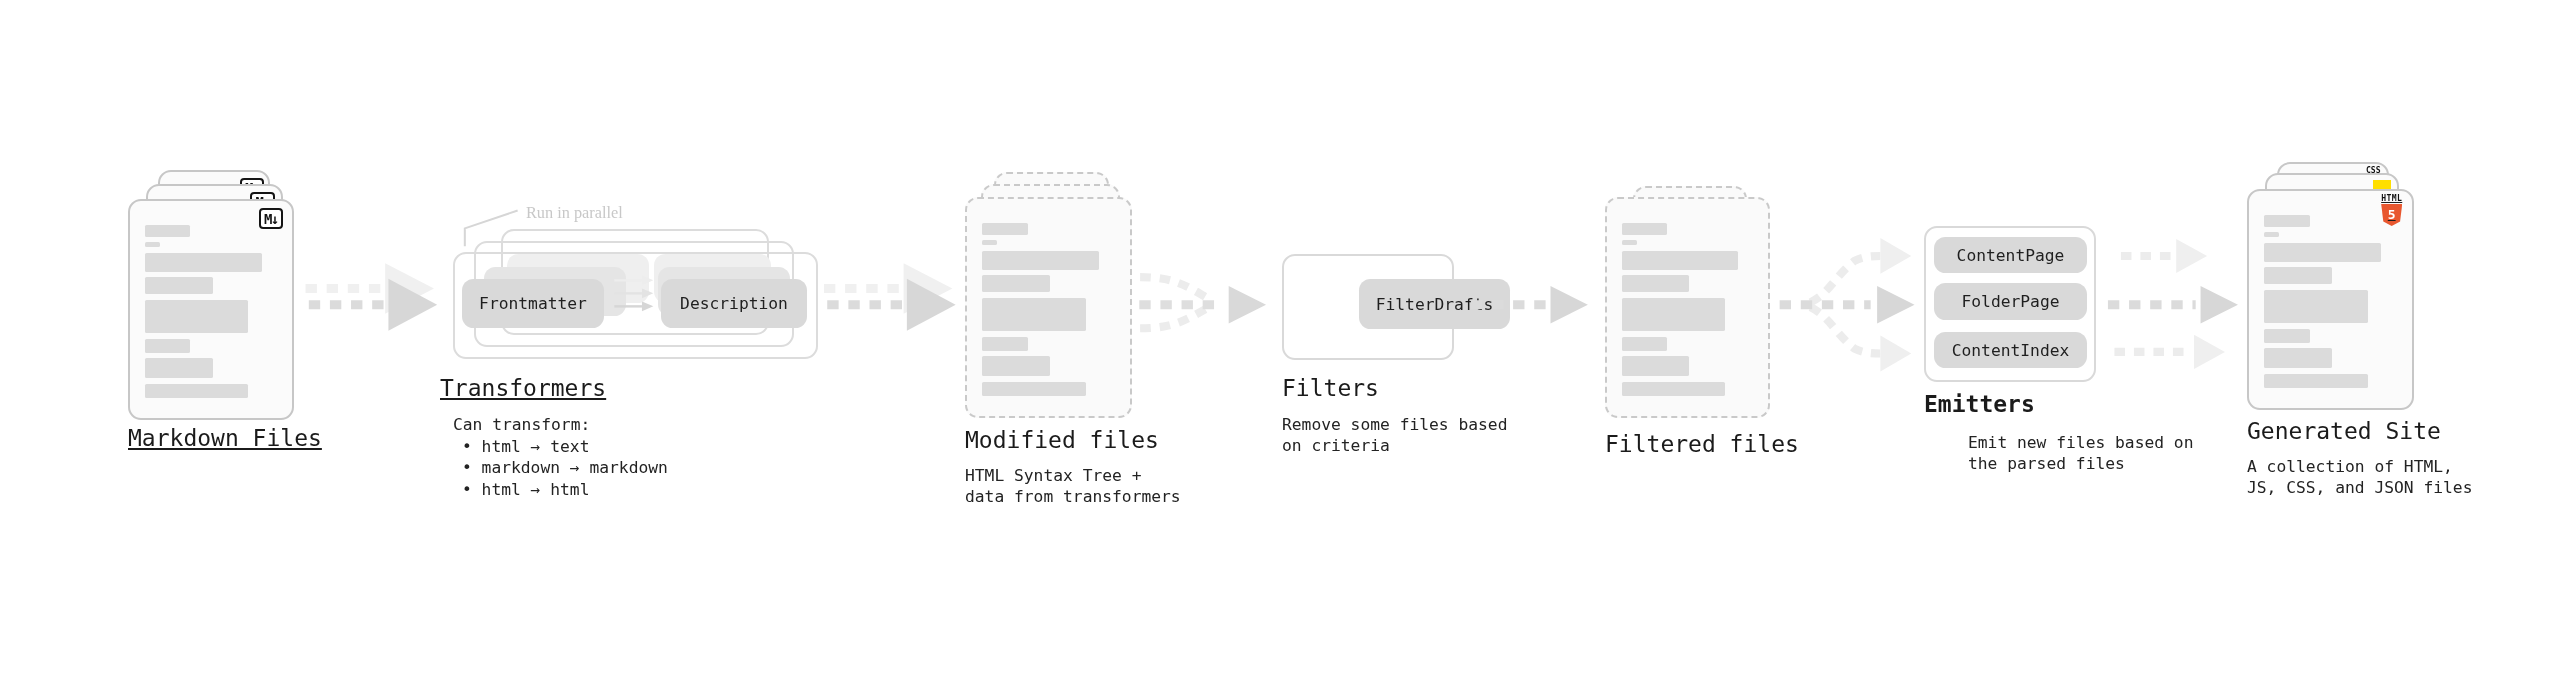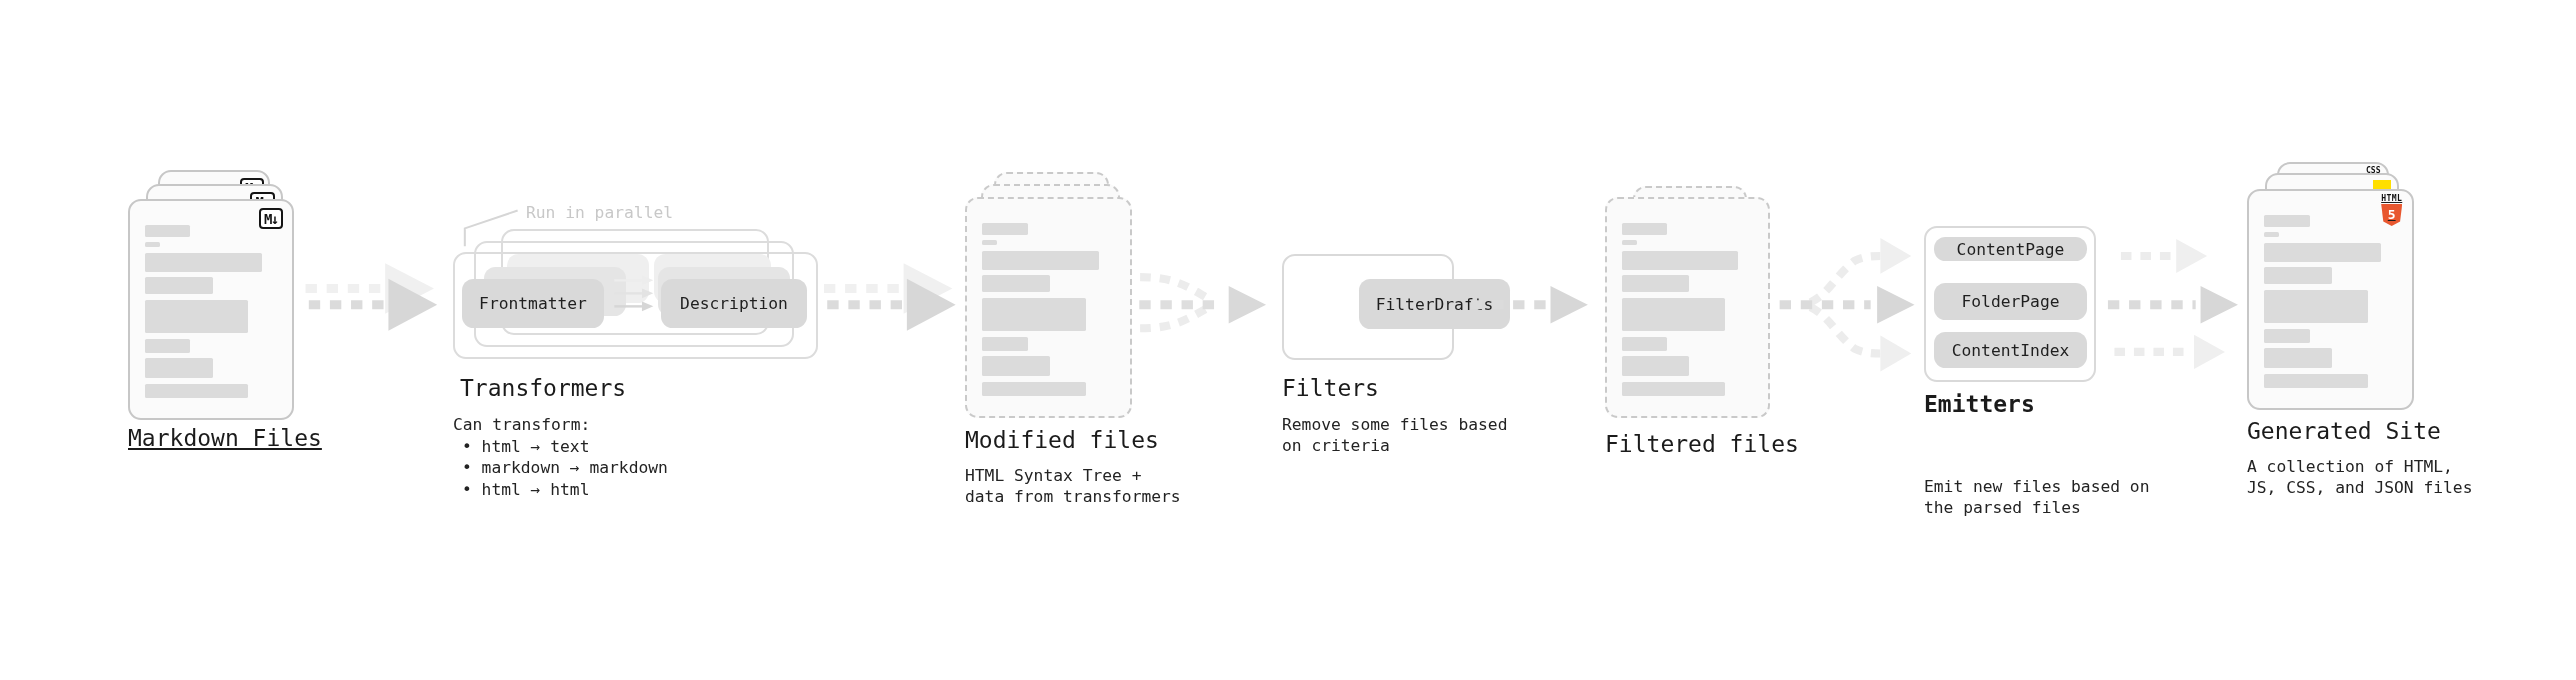--- a/index.html
+++ b/index.html
@@ -81,35 +81,35 @@
           <div class="bar" style="width: 78%; height: 33px;"></div>
           <div class="bar" style="width: 34%; height: 14px;"></div>
           <div class="bar" style="width: 51%; height: 19.5px;"></div>
           <div class="bar" style="width: 78%; height: 14px;"></div>
         </div>
     </div>
     <div class="label" style="left:128px; top:425px;text-decoration:underline;">Markdown Files</div>
   </div>
 
   <div>
-    <div class="callout" style="left:526px; top:203px;">Run in parallel</div>
+    <div class="callout" style="left:526px; top:203px;font-family:Liberation Serif, serif;">Run in parallel</div>
 
     <div class="outline-box" style="left:501px; top:229px; width:268px; height:106px;"></div>
     <div class="outline-box" style="left:474px; top:241px; width:320px; height:106px;"></div>
     <div class="outline-box" style="left:453px; top:252px; width:365px; height:107px;"></div>
 
     <div class="pill ghost2" style="left:507px; top:254px; width:142px; height:49px;"></div>
     <div class="pill ghost1" style="left:484px; top:267px; width:142px; height:49px;"></div>
     <div class="pill" style="left:462px; top:279px; width:142px; height:49px;">Frontmatter</div>
 
     <div class="pill ghost2" style="left:654px; top:254px; width:117px; height:49px;"></div>
     <div class="pill ghost1" style="left:658px; top:267px; width:132px; height:49px;"></div>
     <div class="pill" style="left:661px; top:279px; width:146px; height:49px;">Description</div>
 
-    <div class="label" style="left:460px; top:375px;">Transformers</div>
+    <div class="label" style="left:440px; top:375px;text-decoration:underline;">Transformers</div>
     <div class="sublabel" style="left:453px; top:414px;">Can transform:</div>
     <div class="sublabel" style="left:462px; top:436px;">• html → text</div>
     <div class="sublabel" style="left:462px; top:457px;">• markdown → markdown</div>
     <div class="sublabel" style="left:462px; top:479px;">• html → html</div>
   </div>
 
   <div>
     <div class="sheet dashed" style="left:994px; top:172px; width:115px;"></div>
     <div class="sheet dashed" style="left:981px; top:184px; width:139px;"></div>
     <div class="sheet dashed" style="left:965px; top:197px; width:167px;">
@@ -153,25 +153,25 @@
           <div class="bar" style="width: 34%; height: 14px;"></div>
           <div class="bar" style="width: 51%; height: 19.5px;"></div>
           <div class="bar" style="width: 78%; height: 14px;"></div>
         </div>
     </div>
     <div class="label" style="left:1605px; top:431px;">Filtered files</div>
   </div>
 
   <div>
     <div class="panel" style="left:1924px; top:226px; width:172px; height:156px;"></div>
-    <div class="pill" style="left:1934px; top:237px; width:153px; height:24px;">ContentPage</div>
+    <div class="pill" style="left:1934px; top:237px; width:153px; height:36px;">ContentPage</div>
     <div class="pill" style="left:1934px; top:283px; width:153px; height:37px;">FolderPage</div>
     <div class="pill" style="left:1934px; top:332px; width:153px; height:36px;">ContentIndex</div>
     <div class="label" style="left:1924px; top:391px;font-weight:bold;">Emitters</div>
-    <div class="sublabel" style="left:1924px; top:432px;margin-top:44px;">
+    <div class="sublabel" style="left:1968px; top:432px;">
       <div>Emit new files based on</div>
       <div>the parsed files</div>
     </div>
   </div>
 
   <div>
     <div class="sheet" style="left:2277px; top:162px; width:112px;">
       <div class="css-badge" style="right:5.7px; top:1.6px;">CSS</div>
     </div>
     <div class="sheet" style="left:2265px; top:173px; width:134px;">

